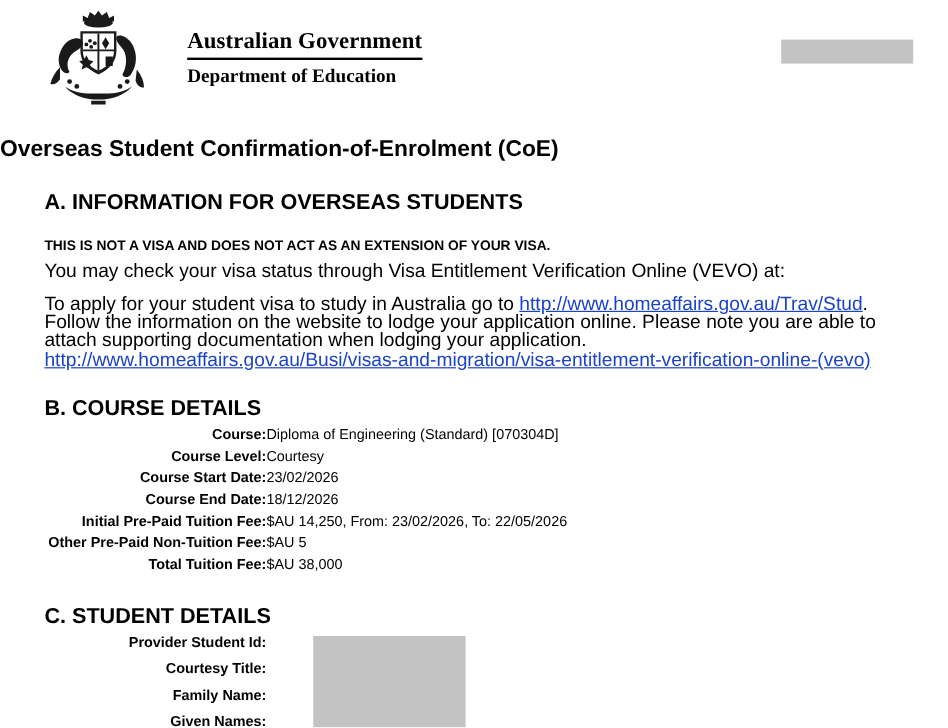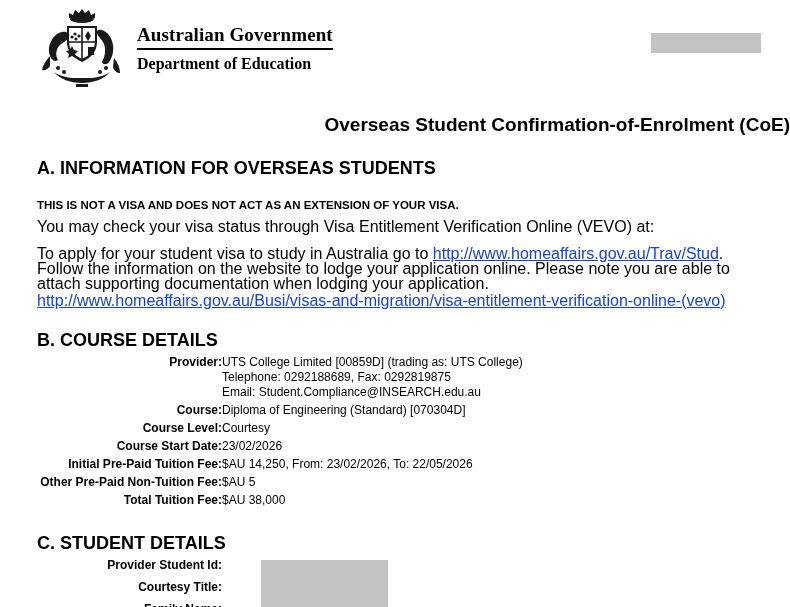--- a/index.html
+++ b/index.html
@@ -30,21 +30,21 @@
   }
   .crest {
     position: absolute;
     left: 36px;
     top: 6px;
     width: 92px;
     height: 84px;
   }
   .gov-block {
     position: absolute;
-    left: 137px;
+    left: 156px;
     top: 24px;
     width: 230px;
   }
   .gov-line1 {
     font-family: "Liberation Serif", serif;
     font-weight: bold;
     font-size: 19px;
     letter-spacing: 0.1px;
     padding-bottom: 2px;
     border-bottom: 2px solid #000;
@@ -60,21 +60,21 @@
     position: absolute;
     right: 29px;
     top: 33px;
     width: 110px;
     height: 20px;
     background: #c3c3c3;
   }
 
   
   .doc-title {
-    text-align: right;
+    text-align: left;
     font-size: 19px;
     font-weight: bold;
     margin: 18px 0 0 0;
   }
 
   
   .content {
     padding: 0 37px;
   }
   h2.section {
@@ -207,38 +207,34 @@
 
     <p class="para">
       <a class="link" href="#">http://www.homeaffairs.gov.au/Busi/visas-and-migration/visa-entitlement-verification-online-(vevo)</a>
     </p>
 
     <h2 class="section">B. COURSE DETAILS</h2>
 
     <table class="details">
       <tbody>
         <tr>
-          <td class="label">Provider:</td>
-          <td class="value">
-            <span class="sub-line">UTS College Limited  [00859D] (trading as: UTS College)</span>
-            <span class="sub-line">Telephone: 0292188689, Fax: 0292819875</span>
-            <span class="sub-line">Email: Student.Compliance@INSEARCH.edu.au</span>
-          </td>
-        </tr>
-        <tr>
           <td class="label">Course:</td>
           <td class="value">Diploma of Engineering (Standard)   [070304D]</td>
         </tr>
         <tr>
           <td class="label">Course Level:</td>
           <td class="value">Courtesy</td>
         </tr>
         <tr>
           <td class="label">Course Start Date:</td>
           <td class="value">23/02/2026</td>
+        </tr>
+        <tr>
+          <td class="label">Course End Date:</td>
+          <td class="value">18/12/2026</td>
         </tr>
         <tr>
           <td class="label">Initial Pre-Paid Tuition Fee:</td>
           <td class="value">$AU 14,250, From: 23/02/2026, To: 22/05/2026</td>
         </tr>
         <tr>
           <td class="label">Other Pre-Paid Non-Tuition Fee:</td>
           <td class="value">$AU 5</td>
         </tr>
         <tr>

